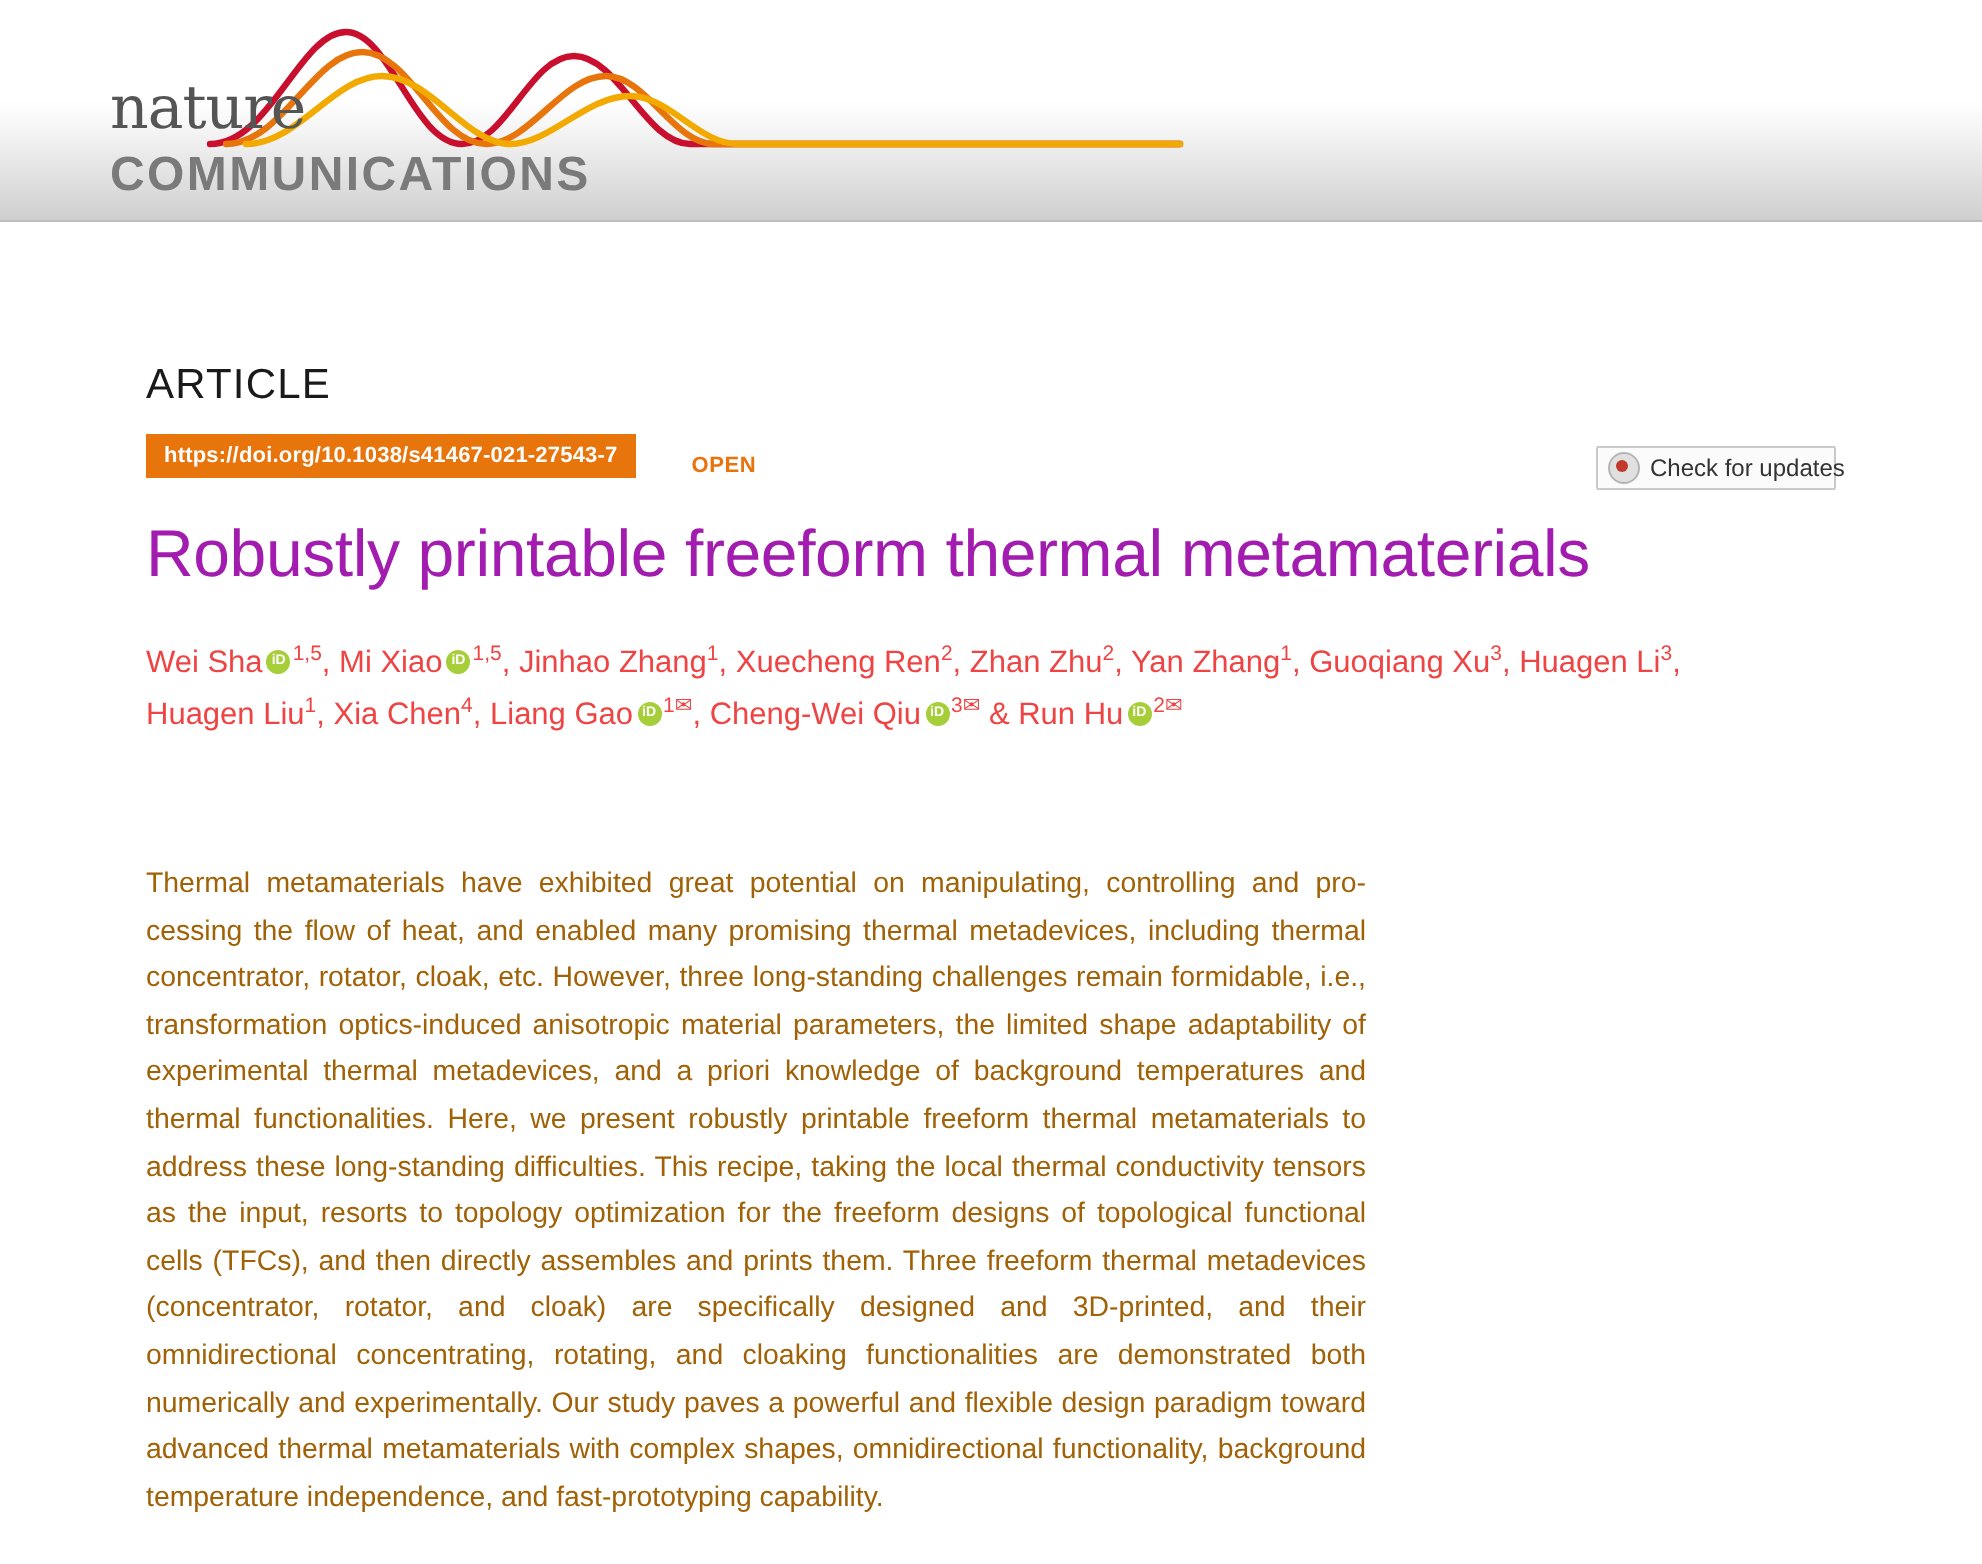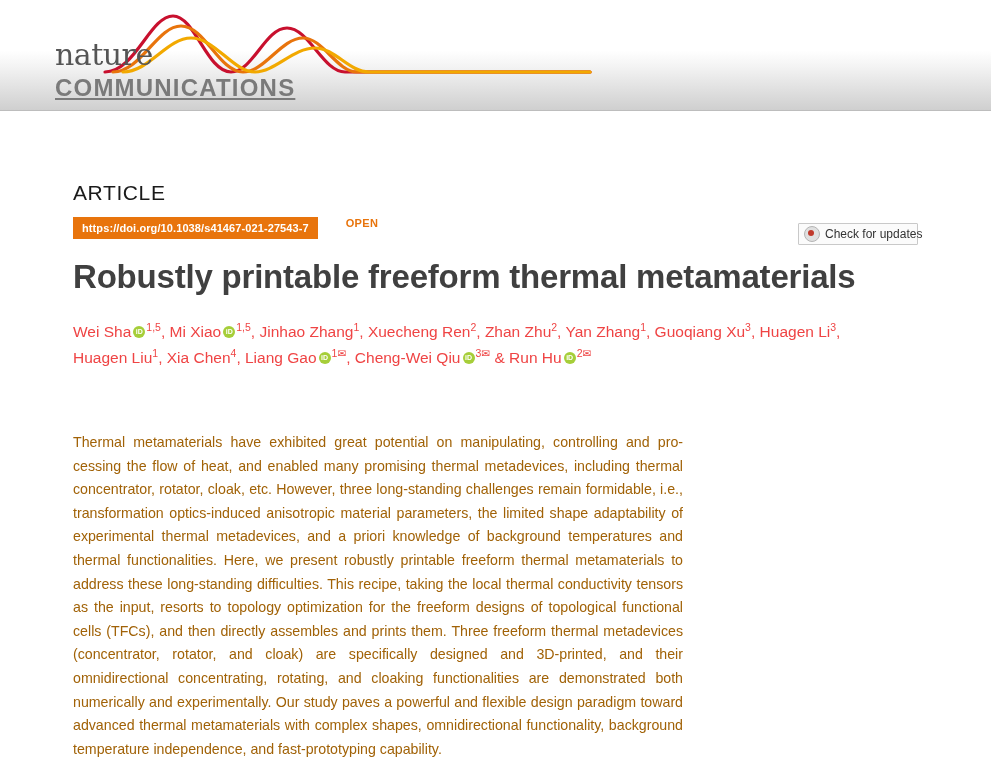--- a/index.html
+++ b/index.html
@@ -45,21 +45,20 @@
     font-weight: 400;
   }
   .wordmark .communications {
     font-family: "Liberation Sans", sans-serif;
     font-size: 24px;
     font-weight: bold;
     color: #7a7a7a;
     letter-spacing: 1.2px;
     line-height: 26px;
     margin-top: 1px;
-    text-decoration: underline;
   }
   .wave {
     position: absolute;
     left: 40px;
     top: 0px;
   }
 
   
   .page {
     position: relative;
@@ -77,21 +76,21 @@
   .article-label {
     font-size: 21px;
     color: #1a1a1a;
     letter-spacing: 0.6px;
     font-weight: 400;
     margin: 0 0 12px 0;
   }
 
   .doi-row {
     display: flex;
-    align-items: flex-start;
+    align-items: flex-end;
     gap: 28px;
     margin-bottom: 18px;
   }
   .doi-badge {
     background: #e8740c;
     color: #ffffff;
     font-size: 11px;
     font-weight: bold;
     padding: 5px 9px 5px 9px;
     letter-spacing: 0.1px;
@@ -99,22 +98,22 @@
   }
   .open-label {
     color: #e8740c;
     font-size: 11px;
     font-weight: bold;
     letter-spacing: 0.3px;
   }
 
   .title {
     font-size: 33px;
-    font-weight: 700;
-    color: #404040;
+    font-weight: 400;
+    color: #a21caf;
     letter-spacing: -0.2px;
     line-height: 40px;
     margin: 6px 0 22px 0;
   }
 
   .authors {
     font-size: 15.5px;
     color: #ef4444;
     line-height: 26px;
     width: 855px;

